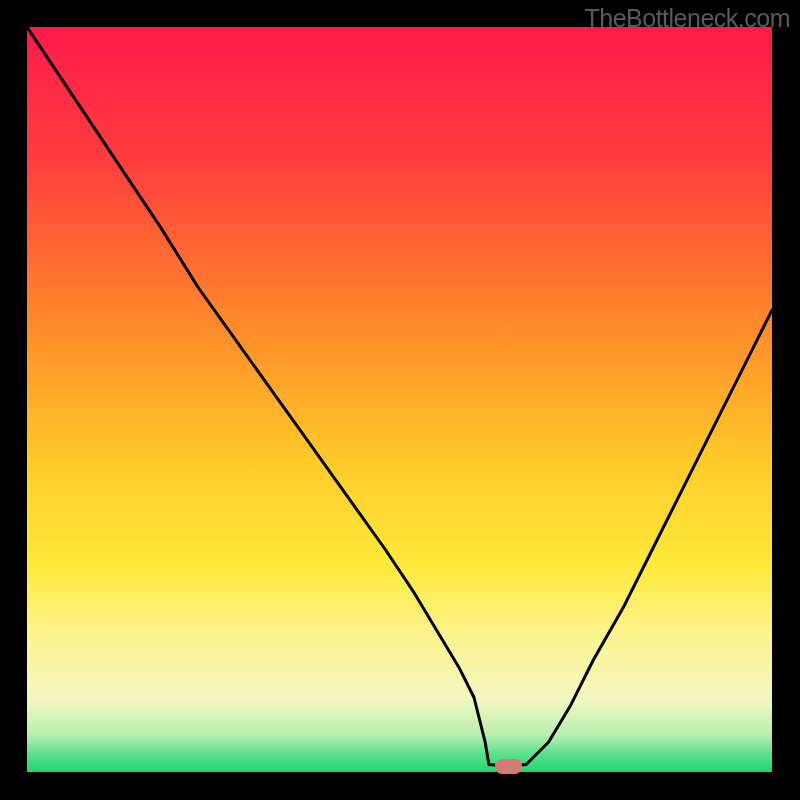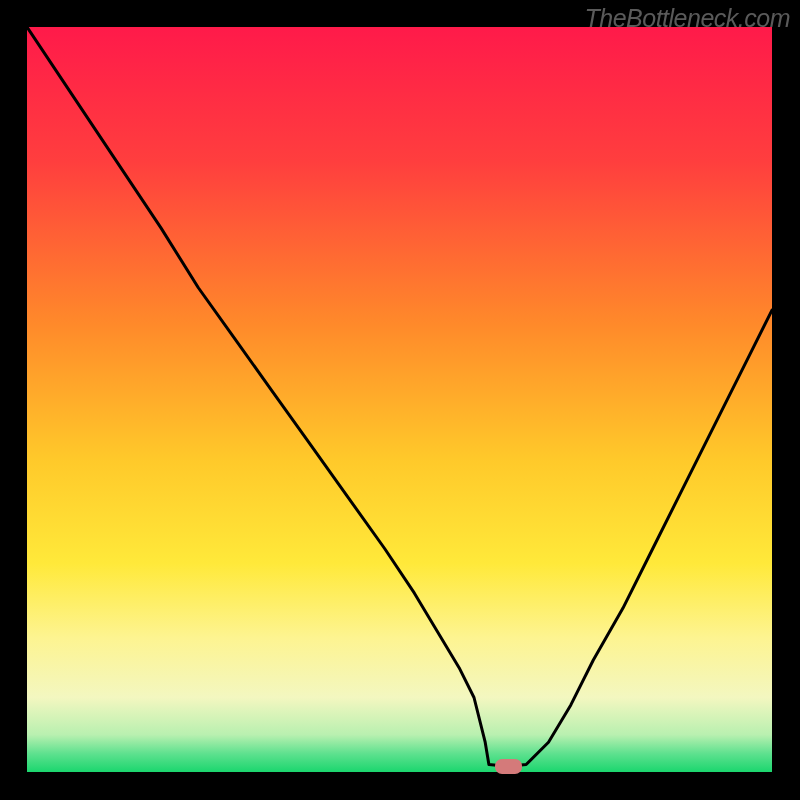--- a/index.html
+++ b/index.html
@@ -2,21 +2,20 @@
 <html><head>
 <meta charset="utf-8">
 <style>
   * { margin: 0; padding: 0; box-sizing: border-box; }
   html, body { width: 800px; height: 800px; background: #000; overflow: hidden; }
   .chart-container {
     position: relative;
     width: 800px;
     height: 652px;
     background: #000;
-    font-style: italic;
   }
   .watermark {
     position: absolute;
     top: 4px;
     right: 10px;
     color: #5a5a5a;
     font-family: Arial, Helvetica, sans-serif;
     font-size: 25px;
     font-weight: 500;
     letter-spacing: -0.5px;

